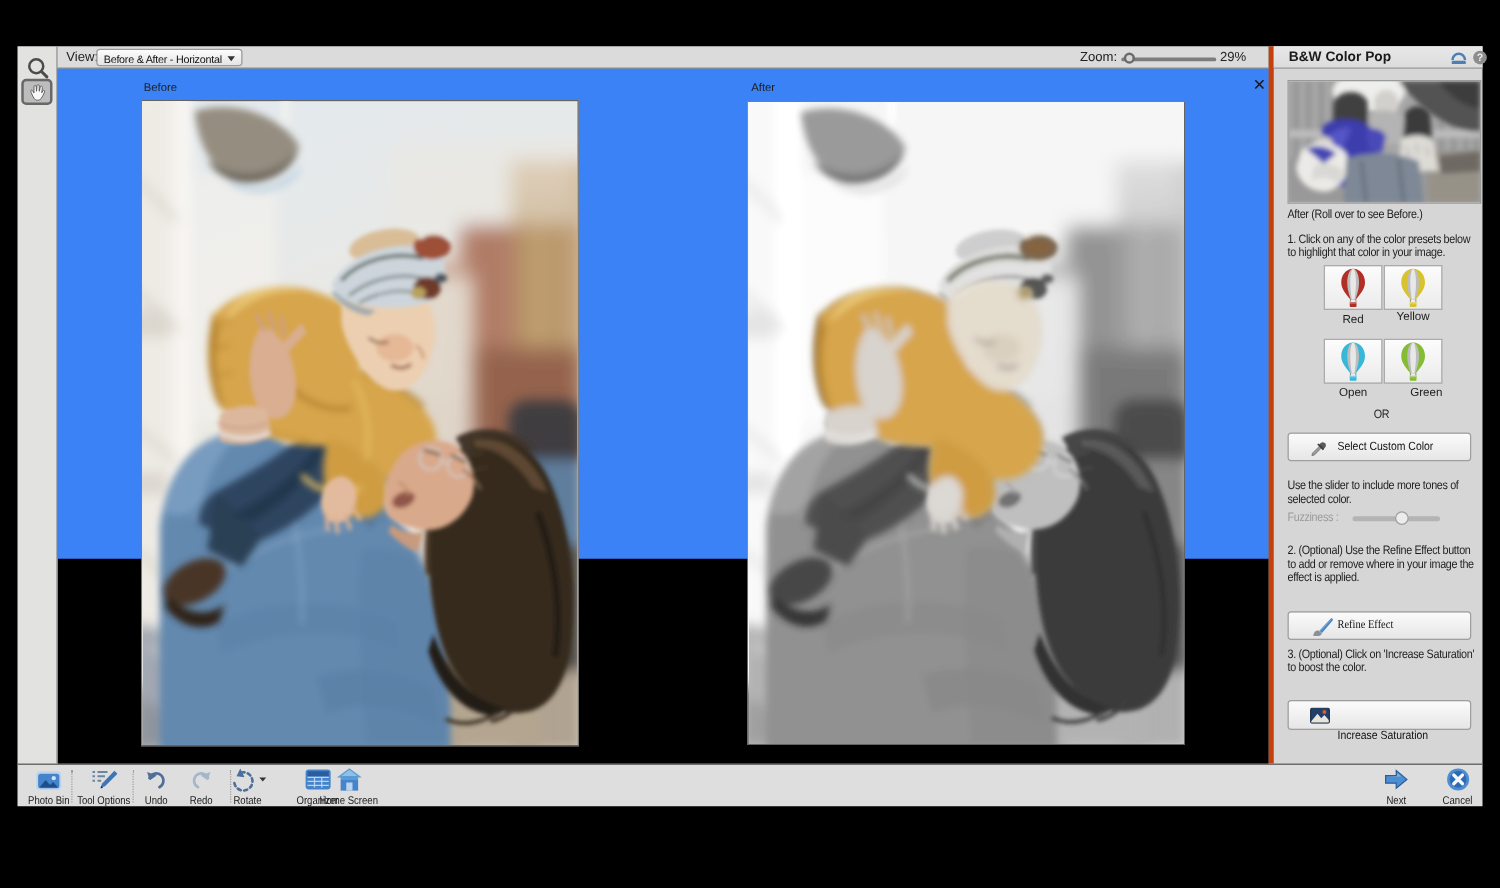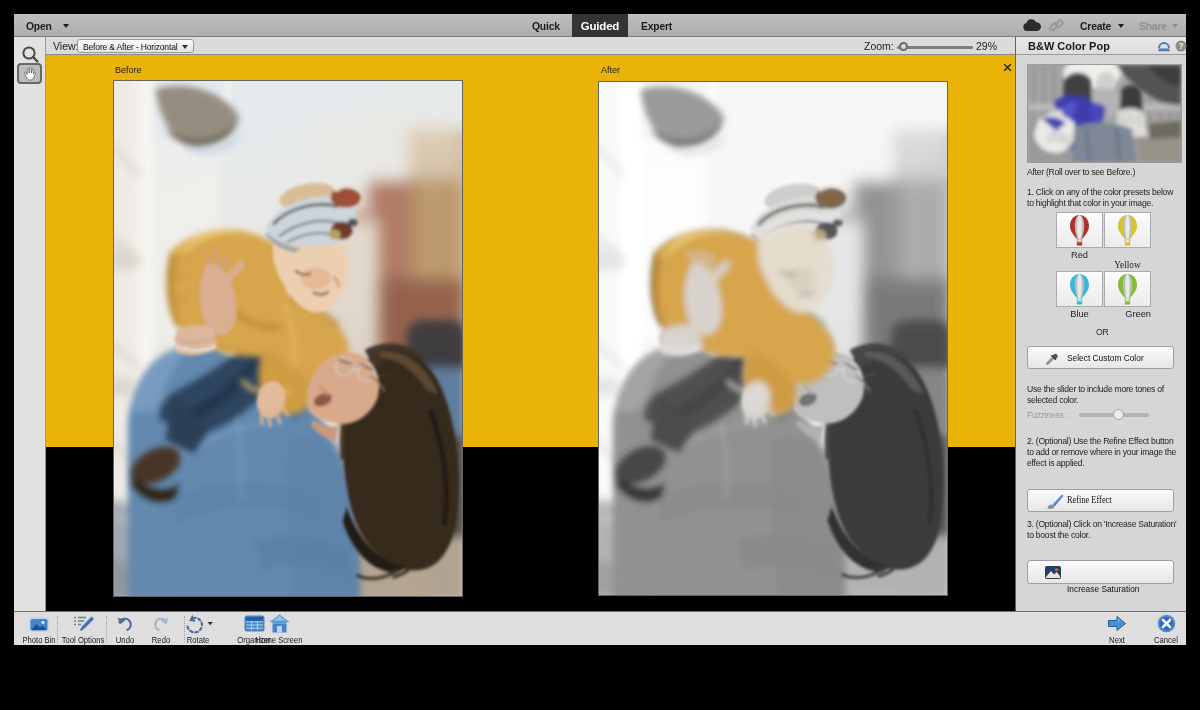--- a/index.html
+++ b/index.html
@@ -22,68 +22,44 @@
   #leftbar{left:14px;top:37px;width:32px;height:574px;background:#e2e2e0;border-right:1px solid #9a9a9a;}
   #handbtn{position:absolute;left:3px;top:26px;width:25px;height:21px;border:2px solid #686868;border-radius:4px;background:#bdbdbd;}
 
   
   #viewbar{left:46px;top:37px;width:969px;height:18px;background:#dbdbdb;border-bottom:1px solid #8a8a8a;}
   .vb-label{position:absolute;top:3px;font-size:10.5px;color:#222;}
   #viewdrop{position:absolute;left:31px;top:1.5px;width:117px;height:14px;background:linear-gradient(#fdfdfd,#e4e4e4);border:1px solid #9a9a9a;border-radius:3px;font-size:8.6px;color:#111;padding:2.5px 0 0 5px;letter-spacing:-0.2px;white-space:nowrap;}
   #viewdrop .dcaret{position:absolute;right:5px;top:5px;border-left:3.5px solid transparent;border-right:3.5px solid transparent;border-top:4px solid #333;width:0;height:0;}
 
   
-  #canvas{left:46px;top:55px;width:969px;height:392px;background:#eab308;}
+  #canvas{left:46px;top:55px;width:969px;height:392px;background:#3b82f6;}
   .pht-label{position:absolute;font-size:9px;color:#1e1e1e;}
   .photo{position:absolute;border:1px solid #636363;overflow:hidden;background:#e8e8e4;}
 
   
-  #rpanel{left:1015px;top:37px;width:171px;height:574px;background:#d6d6d6;border-left:1px solid #c2410c;}
+  #rpanel{left:1015px;top:37px;width:171px;height:574px;background:#d6d6d6;border-left:4px solid #c2410c;}
   #rphead{position:absolute;left:0;top:0;width:100%;height:18px;background:linear-gradient(#e8e8e8,#dcdcdc);border-bottom:1px solid #9a9a9a;}
   #rphead b{position:absolute;left:12px;top:3px;font-size:11px;color:#1a1a1a;}
   .ptext{position:absolute;font-size:9.8px;color:#1e1e1e;line-height:11px;left:11px;letter-spacing:-0.3px;transform:scaleX(0.88);transform-origin:left top;white-space:nowrap;}
   .pbtn{position:absolute;left:11px;width:147px;height:23px;background:linear-gradient(#fbfbfb,#e6e6e6);border:1px solid #9f9f9f;border-radius:3px;font-size:9.5px;color:#111;text-align:left;}
   .pbtn span{display:inline-block;transform:scaleX(0.88);transform-origin:left center;white-space:nowrap;}
   .presetbtn{position:absolute;width:47px;height:36px;background:linear-gradient(#fcfcfc,#ebebeb);border:1px solid #ababab;}
   .plabel{position:absolute;font-size:9.3px;color:#1e1e1e;text-align:center;width:47px;}
 
   
   #botbar{left:14px;top:611px;width:1172px;height:34px;background:#dedede;border-top:1px solid #6e6e6e;}
   .bb-item{position:absolute;top:0;height:34px;text-align:center;}
   .bb-item .lab{position:absolute;bottom:1.5px;width:100%;font-size:9px;color:#1a1a1a;white-space:nowrap;text-align:center;transform:scaleX(0.85);transform-origin:center bottom;}
   .bb-sep{position:absolute;top:4px;width:0;height:26px;border-left:1px dotted #a0a0a0;}
 </style>
 </head>
 <body>
 <div id="app">
 
-  <div class="abs" id="topbar">
-    <span class="tb-txt" style="left:12px;">Open</span>
-    <span class="caret" style="left:49px;"></span>
-    <span class="tb-txt" style="left:518px;">Quick</span>
-    <div id="tab-guided">
-        <span>Guided</span>
-      </div>
-    <span class="tb-txt" style="left:627px;">Expert</span>
-
-    <svg class="abs" style="left:1008px;top:4px;" width="20" height="15" viewBox="0 0 20 15">
-      <path d="M5 13 a4 4 0 0 1 -0.5 -7.9 A5 5 0 0 1 14 4.3 A3.6 3.6 0 0 1 15.2 13 Z" fill="#2b2b2b"></path>
-    </svg>
-
-    <svg class="abs" style="left:1034px;top:3px;" width="17" height="17" viewBox="0 0 17 17">
-      <g stroke="#9a9a9a" stroke-width="2.2" fill="none" stroke-linecap="round">
-        <rect x="2" y="7.5" width="7.5" height="4.5" rx="2.2" transform="rotate(-45 5.7 9.7)"></rect>
-        <rect x="7.5" y="4.5" width="7.5" height="4.5" rx="2.2" transform="rotate(-45 11.2 6.7)"></rect>
-      </g>
-    </svg>
-    <span class="tb-txt" style="left:1066px;">Create</span>
-    <span class="caret" style="left:1104px;"></span>
-    <span class="tb-txt gray" style="left:1125px;">Share</span>
-    <span class="caret gray2" style="left:1158px;"></span>
-  </div>
 
   <div class="abs" id="leftbar">
     <svg class="abs" style="left:7px;top:8px;" width="19" height="19" viewBox="0 0 19 19">
       <circle cx="8" cy="8" r="5.6" fill="none" stroke="#4c4c4c" stroke-width="2"></circle>
       <line x1="12.2" y1="12.2" x2="16.5" y2="16.5" stroke="#4c4c4c" stroke-width="2.4" stroke-linecap="round"></line>
     </svg>
     <div id="handbtn">
       <svg style="position:absolute;left:2px;top:1px;" width="17" height="16" viewBox="0 0 17 16">
         <path d="M4 8 C3 6 4.5 5.5 5.2 6.8 L6.2 8.4 L6.2 3.4 C6.2 2 8 2 8 3.4 L8.2 7 L8.6 2.6 C8.8 1.3 10.4 1.4 10.4 2.8 L10.4 7 L11.2 3.6 C11.6 2.4 13 2.7 12.9 4 L12.4 8.2 L13.2 6.8 C13.9 5.7 15.1 6.4 14.6 7.6 C13.8 9.5 13 11.5 11.8 13 C10.4 14.6 7.6 14.5 6.4 13 C5.4 11.7 4.8 10 4 8 Z" fill="#f8f8f8" stroke="#555" stroke-width="0.7"></path>
       </svg>
@@ -198,29 +174,29 @@
     <div class="ptext" style="top:129px;">After (Roll over to see Before.)</div>
     <div class="ptext" style="top:149px;">1. Click on any of the color presets below<br>to highlight that color in your image.</div>
 
     <div class="presetbtn" style="left:40px;top:175px;"><svg width="45" height="34" viewBox="0 0 45 34">
           <use href="#balloon" x="11" y="1" style="color:#b03028;"></use>
         </svg></div>
     <div class="presetbtn" style="left:88px;top:175px;"><svg width="45" height="34" viewBox="0 0 45 34">
           <use href="#balloon" x="11" y="1" style="color:#d8c22e;"></use>
         </svg></div>
     <div class="plabel" style="left:40px;top:213px;">Red</div>
-    <div class="plabel" style="left:88px;top:223px;font-family:Liberation Serif, serif;">Yellow</div>
+    <div class="plabel" style="left:88px;top:211px;">Yellow</div>
 
     <div class="presetbtn" style="left:40px;top:234px;"><svg width="45" height="34" viewBox="0 0 45 34">
           <use href="#balloon" x="11" y="1" style="color:#38b8d8;"></use>
         </svg></div>
     <div class="presetbtn" style="left:88px;top:234px;"><svg width="45" height="34" viewBox="0 0 45 34">
           <use href="#balloon" x="11" y="1" style="color:#84bc34;"></use>
         </svg></div>
-    <div class="plabel" style="left:40px;top:272px;">Blue</div>
+    <div class="plabel" style="left:40px;top:272px;">Open</div>
     <div class="plabel" style="left:88px;top:272px;text-align:right;">Green</div>
 
     <div class="ptext" style="top:289px;left:80px;width:40px;">OR</div>
 
     <div class="pbtn" style="top:309px;padding-top:5px;">
       <svg style="position:absolute;left:17px;top:4px;" width="15" height="15" viewBox="0 0 15 15">
         <path d="M1.5 13.5 L2 11.5 L8 5.5 L9.5 7 L3.5 13 Z" fill="#9a9a9a" stroke="#6e6e6e" stroke-width="0.6"></path>
         <path d="M8.5 3.5 C9.5 2.5 11 2.5 12 3.5 C13 4.5 13 6 12 7 L10.5 8.5 L7 5 Z" fill="#5a5a5a"></path>
         <path d="M6.3 4.2 L10.8 8.7" stroke="#3a3a3a" stroke-width="1.4"></path>
       </svg><span style="margin-left:39px;">Select Custom Color</span></div>

